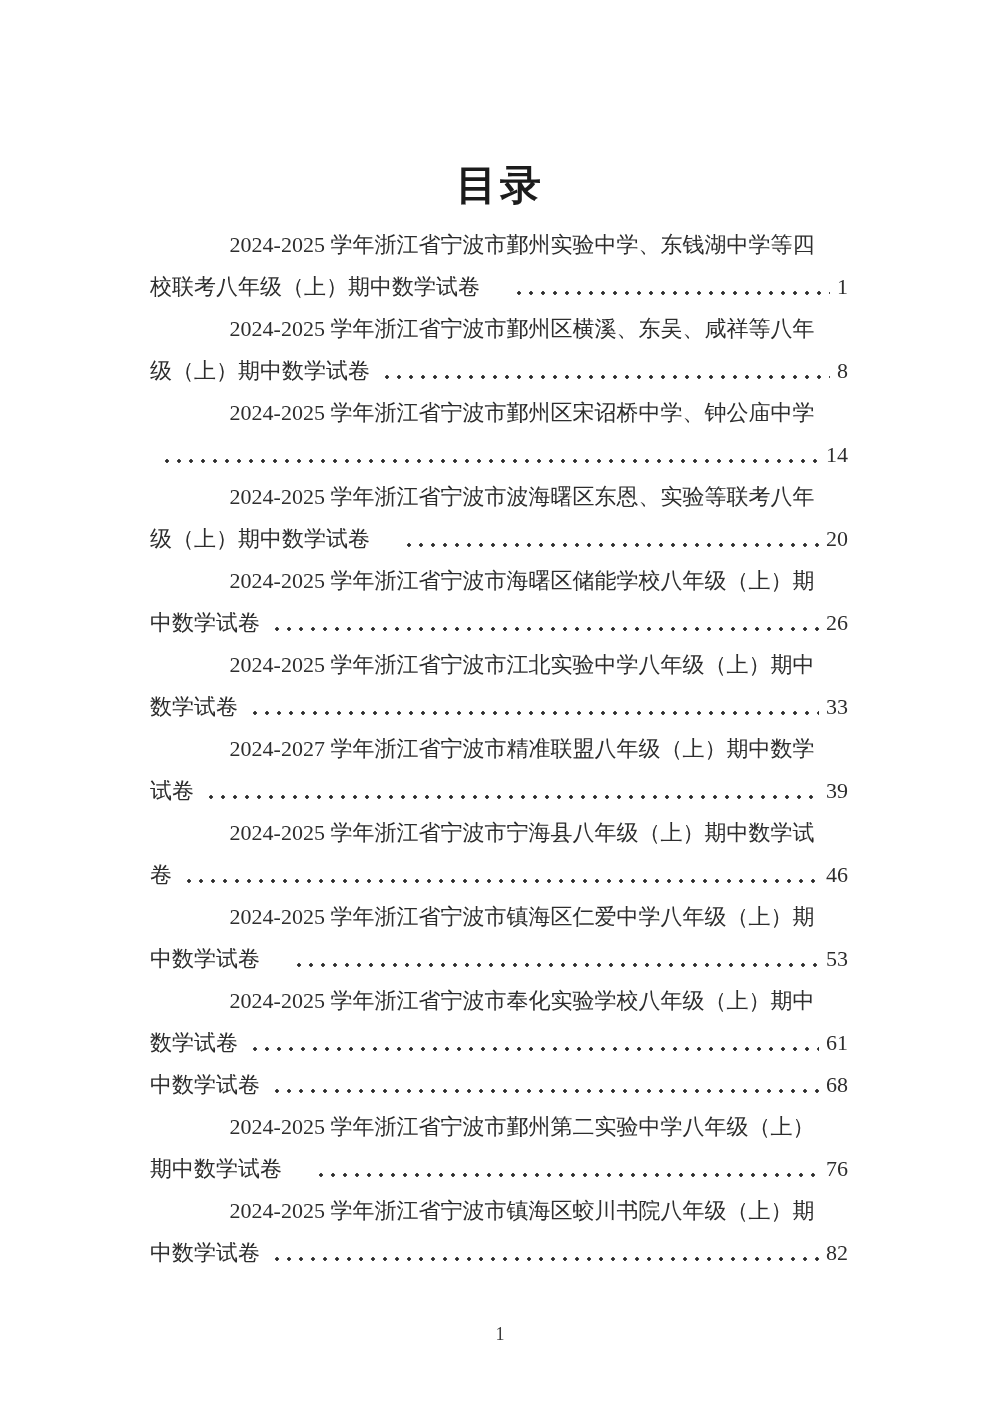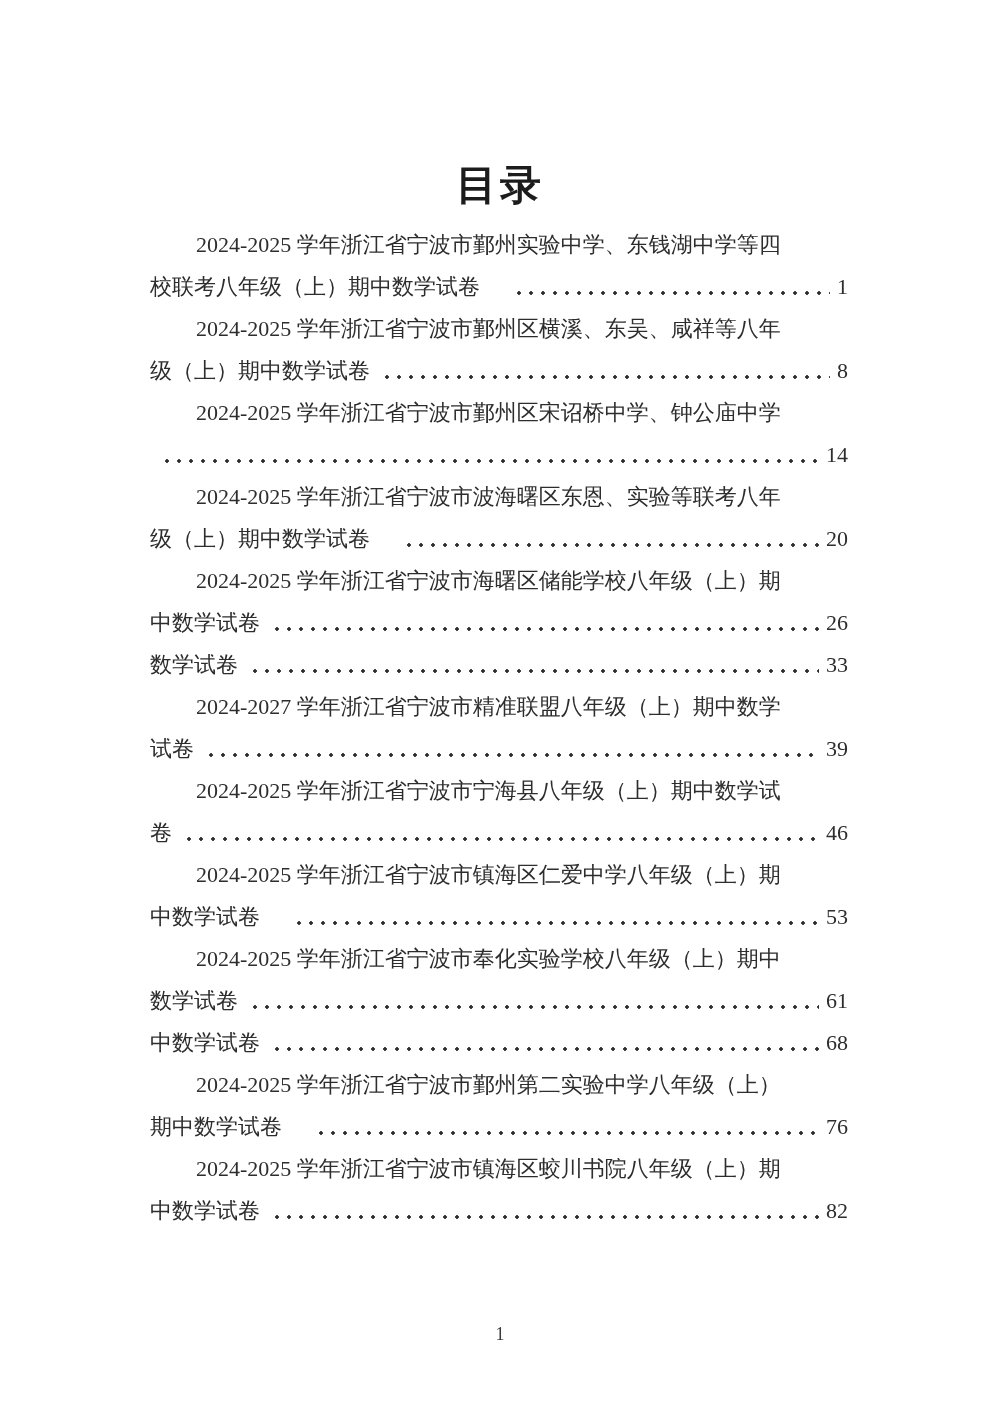--- a/index.html
+++ b/index.html
@@ -30,20 +30,21 @@
   .toc {
     margin: 12px 152px 0 150px; 
     font-size: 22px;
     line-height: 42px;
   }
   .entry { margin: 0; }
   .l1 {
     padding-left: 46px;      
     white-space: nowrap;
     overflow: hidden;
+    text-align: center;
   }
   .l2row {
     display: flex;
     flex-direction: row;
     align-items: flex-end;
   }
   .l2 {
     white-space: nowrap;
     flex: 0 0 auto;
   }
@@ -119,20 +120,21 @@
   <div class="entry">
     <div class="l1">2024-2025 学年浙江省宁波市海曙区储能学校八年级（上）期</div>
     <div class="l2row">
       <span class="l2">中数学试卷</span>
       <span class="leader"></span>
       <span class="pg">26</span>
     </div>
   </div>
 
   <div class="entry">
+    <div class="l1">2024-2025 学年浙江省宁波市江北实验中学八年级（上）期中</div>
     <div class="l2row">
       <span class="l2">数学试卷</span>
       <span class="leader"></span>
       <span class="pg">33</span>
     </div>
   </div>
 
   <div class="entry">
     <div class="l1">2024-2027 学年浙江省宁波市精准联盟八年级（上）期中数学</div>
     <div class="l2row">

